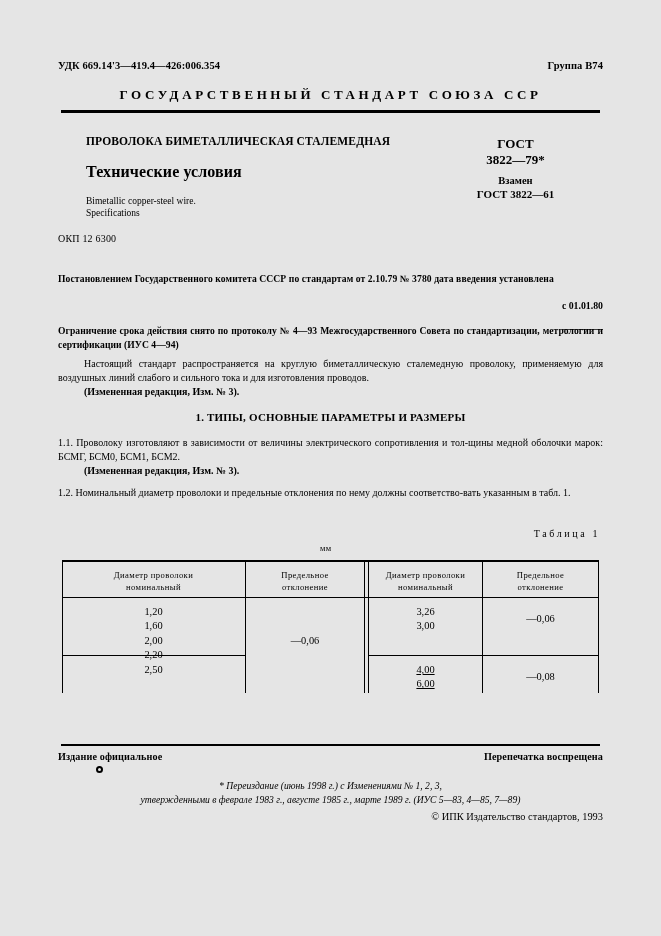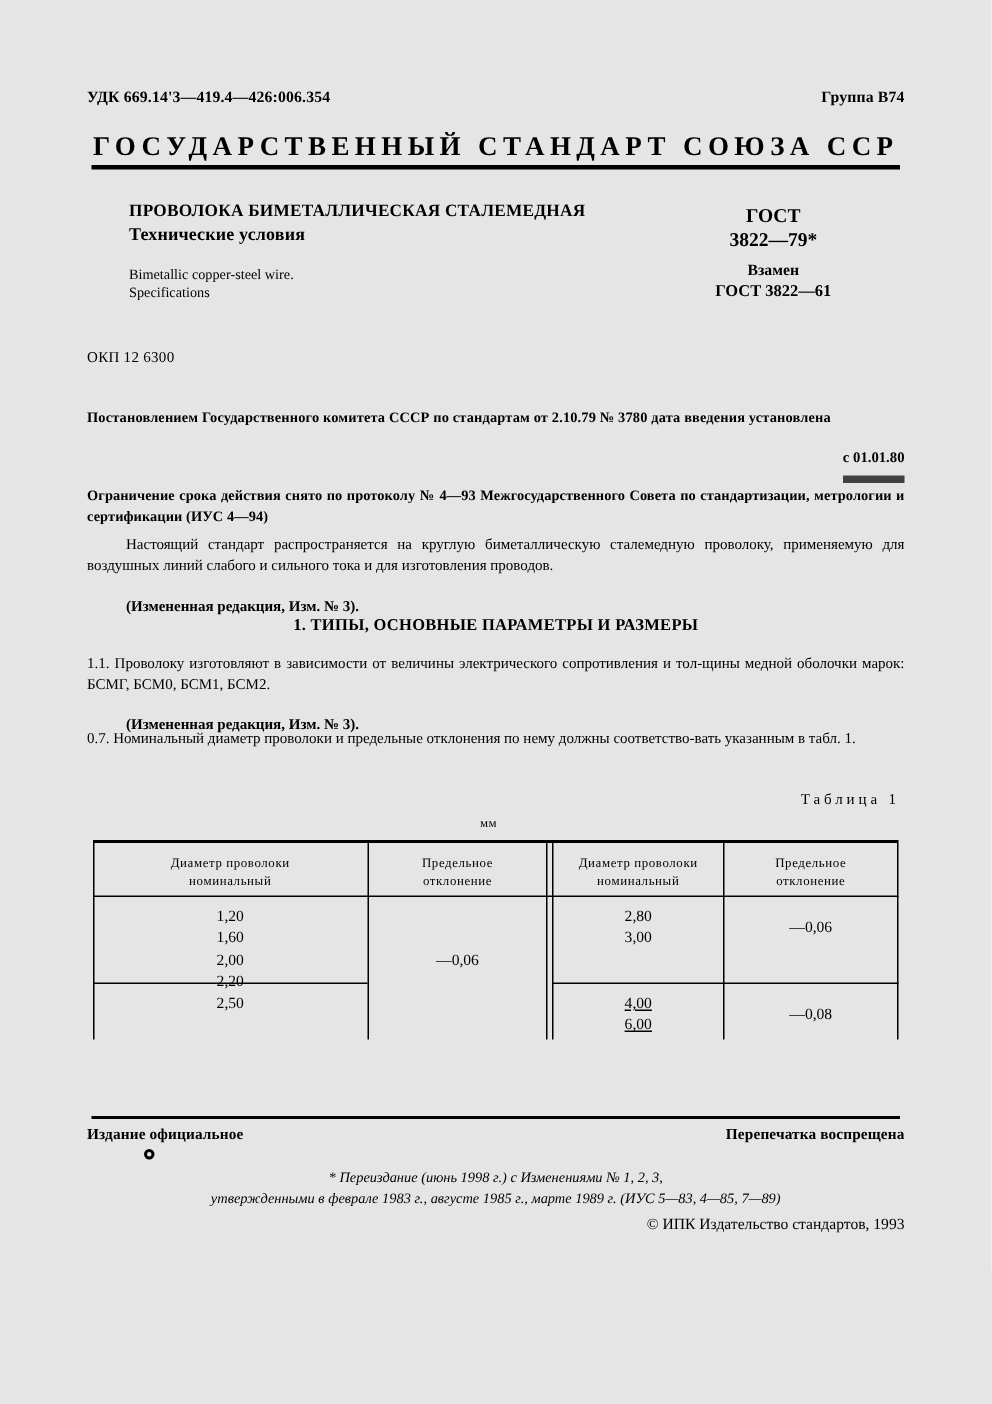--- a/index.html
+++ b/index.html
@@ -36,21 +36,21 @@
     font-size: 10.5px;
     font-weight: bold;
     letter-spacing: 0.1px;
   }
   .gost-soyuz {
     position: absolute;
     left: 58px;
     top: 87px;
     width: 545px;
     text-align: center;
-    font-size: 18px;
+    font-size: 13px;
     font-weight: bold;
     letter-spacing: 3.6px;
     white-space: nowrap;
   }
   .rule-top {
     position: absolute;
     left: 61px;
     top: 110px;
     width: 539px;
     height: 3px;
@@ -71,22 +71,23 @@
     top: 0;
     width: 350px;
   }
   .main-title {
     font-size: 11.5px;
     font-weight: bold;
     letter-spacing: 0.15px;
     line-height: 1.3;
   }
   .sub-title {
-    font-size: 12px;
-    font-weight: bold;
+    font-size: 16px;
+    font-weight: bold;
+    margin-top: 14px;
     letter-spacing: 0.1px;
   }
   .eng-title {
     font-size: 9.5px;
     margin-top: 15px;
     line-height: 1.25;
   }
   .title-right {
     position: absolute;
     right: 0;
@@ -124,22 +125,22 @@
   .decree-date {
     position: absolute;
     left: 58px;
     top: 300px;
     width: 545px;
     text-align: right;
     font-size: 9.8px;
     font-weight: bold;
   }
   .decree-date span {
-    border-bottom: 5px solid #404040;
-    padding-bottom: 6px;
+    border-bottom: 1px solid #404040;
+    padding-bottom: 18px;
   }
   .limitation {
     position: absolute;
     left: 58px;
     top: 324px;
     width: 545px;
     font-size: 9.6px;
     font-weight: bold;
     line-height: 1.5;
     text-align: justify;
@@ -156,21 +157,21 @@
     line-height: 1.36;
     text-align: justify;
     text-align-last: left;
   }
   .p-scope { top: 357px; }
   .p-scope .indent { text-indent: 26px; display: block; }
   .amend {
     font-weight: bold;
     display: block;
     text-indent: 26px;
-    margin-top: 14px;
+    margin-top: 1px;
   }
 
   .section-head {
     position: absolute;
     left: 58px;
     top: 411px;
     width: 545px;
     text-align: center;
     font-size: 11px;
     font-weight: bold;
@@ -373,21 +374,21 @@
   </div>
 
   <div class="section-head">1. ТИПЫ, ОСНОВНЫЕ ПАРАМЕТРЫ И РАЗМЕРЫ</div>
 
   <div class="body-text p-11">
     <span class="indent">1.1. Проволоку изготовляют в зависимости от величины электрического сопротивления и тол-щины медной оболочки марок: БСМГ, БСМ0, БСМ1, БСМ2.</span>
     <span class="amend">(Измененная редакция, Изм. № 3).</span>
   </div>
 
   <div class="body-text p-12">
-    <span class="indent">0.7. Номинальный диаметр проволоки и предельные отклонения по нему должны соответство-вать указанным в табл. 1.</span>
+    <span class="indent">1.2. Номинальный диаметр проволоки и предельные отклонения по нему должны соответство-вать указанным в табл. 1.</span>
   </div>
 
   <div class="table-caption">Таблица 1</div>
   <div class="table-unit">мм</div>
 
   <div class="tbl">
     <div class="tbl-topline"></div>
     <div class="tbl-headline"></div>
 
     <div class="v v1"></div>
@@ -417,21 +418,21 @@
       <div>отклонение</div>
     </div>
 
     <div class="cell c-d1" style="white-space:pre-line">1,20
 1,60
 2,00
 2,20</div>
     <div class="cell c-t1">—0,06</div>
     <div class="cell c-d2" style="white-space:pre-line">2,50</div>
 
-    <div class="cell c-d3" style="white-space:pre-line">2,80
+    <div class="cell c-d3" style="white-space:pre-line">3,26
 3,00</div>
     <div class="cell c-t2">—0,06</div>
     <div class="cell c-d4" style="white-space:pre-line">4,00
 6,00</div>
     <div class="cell c-t3">—0,08</div>
   </div>
 
   <div class="rule-bottom"></div>
   <div class="footer-row">
     <span>Издание официальное</span>

